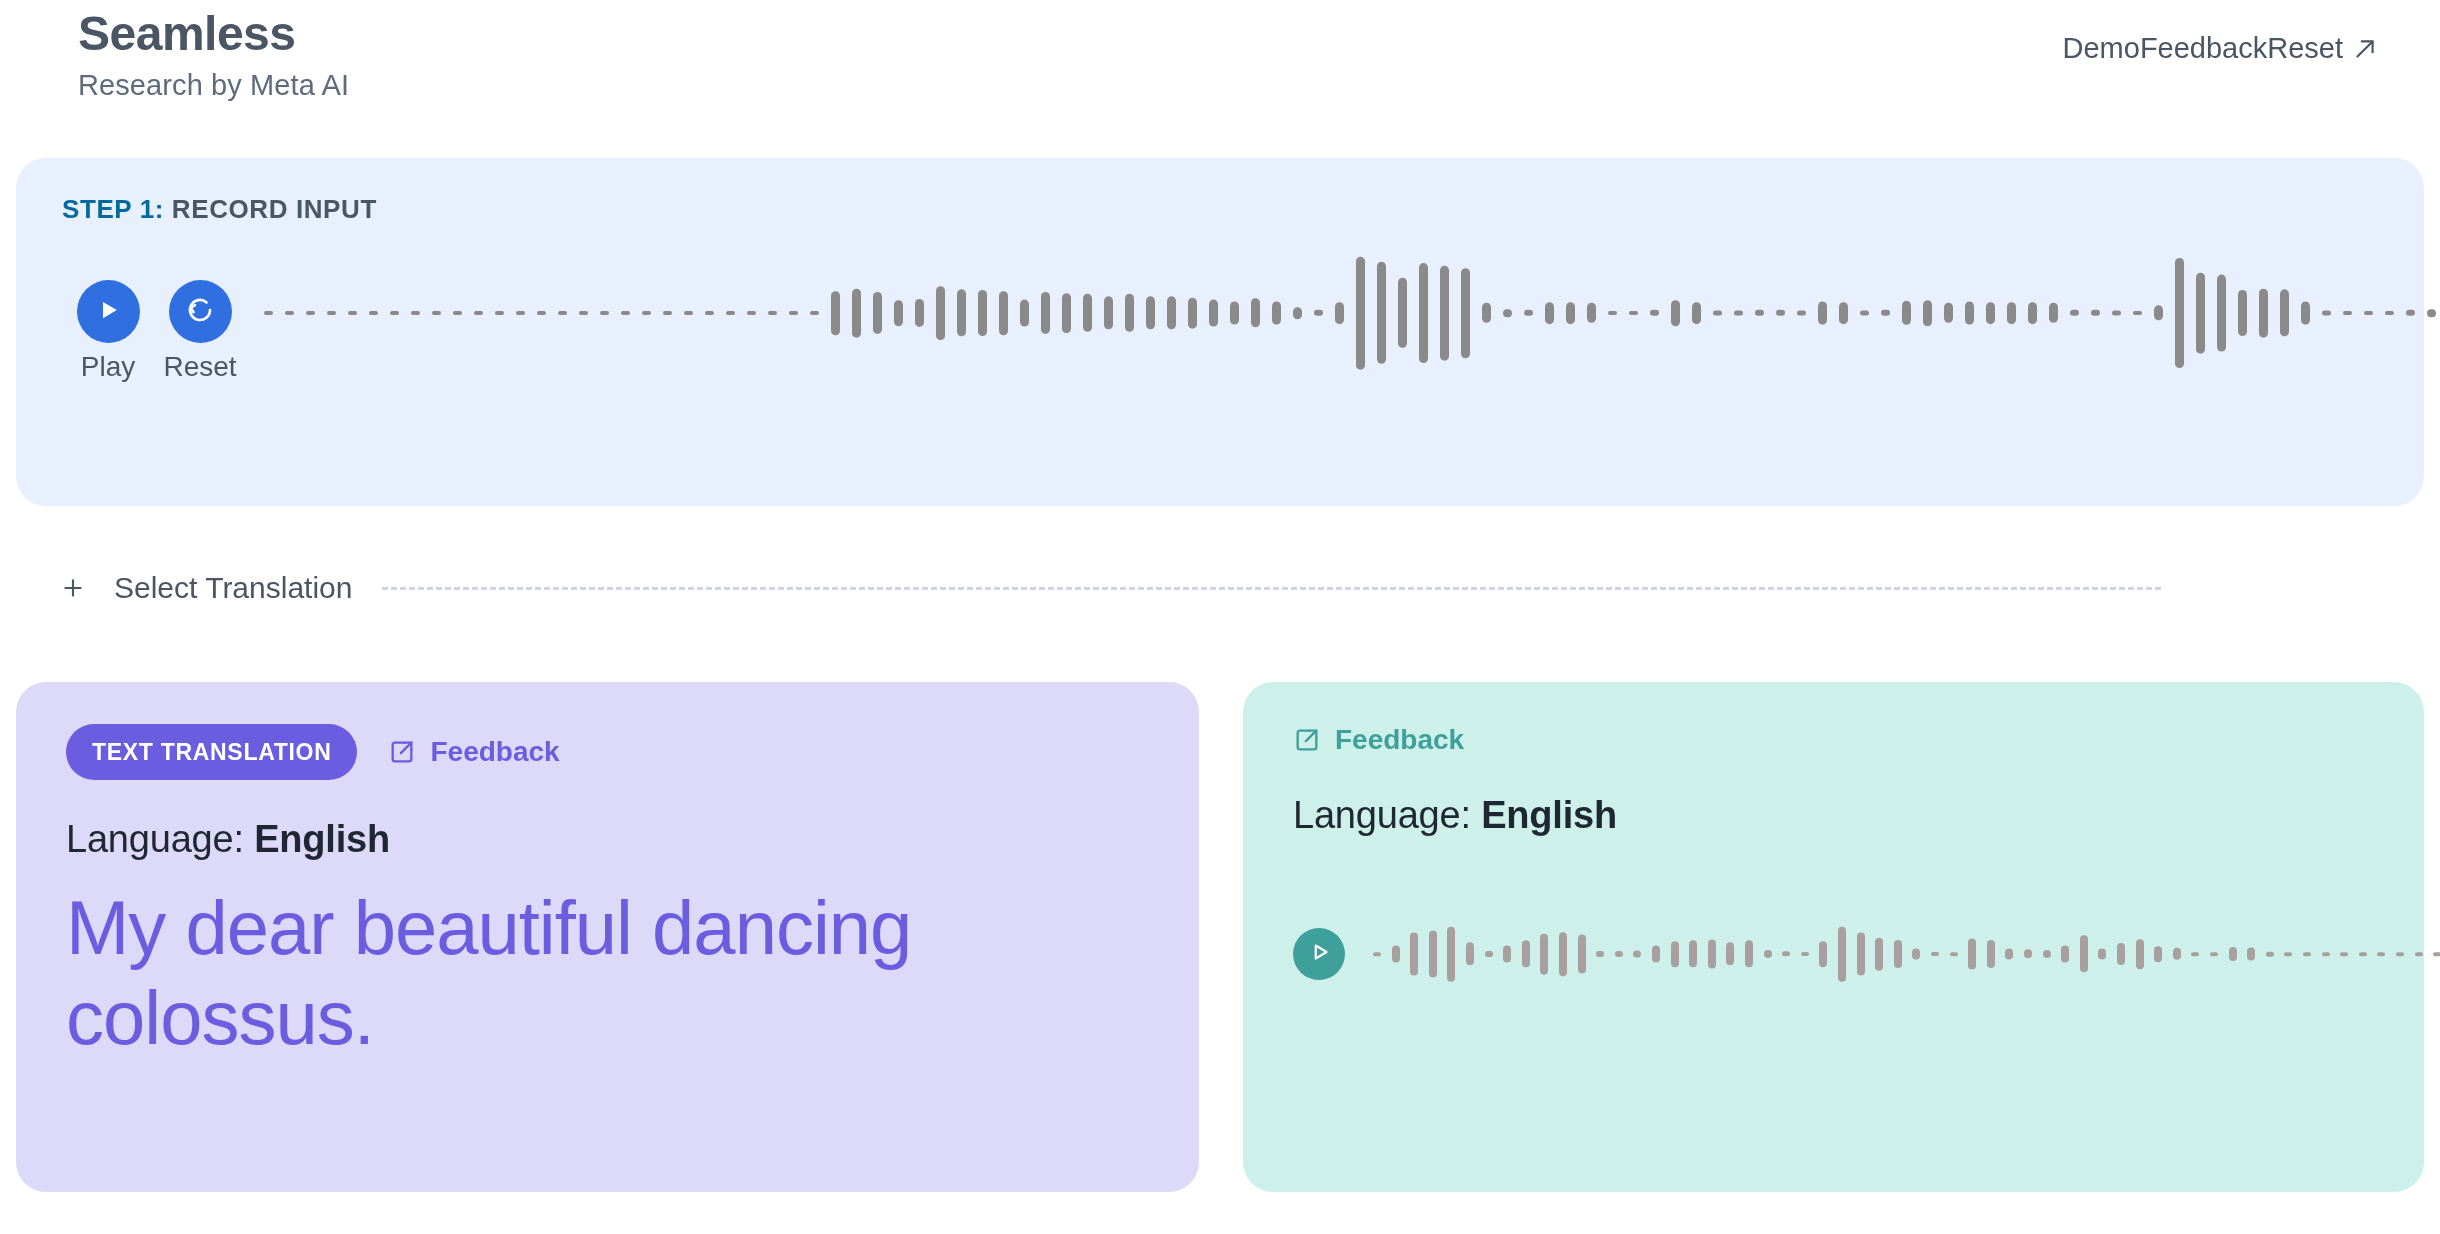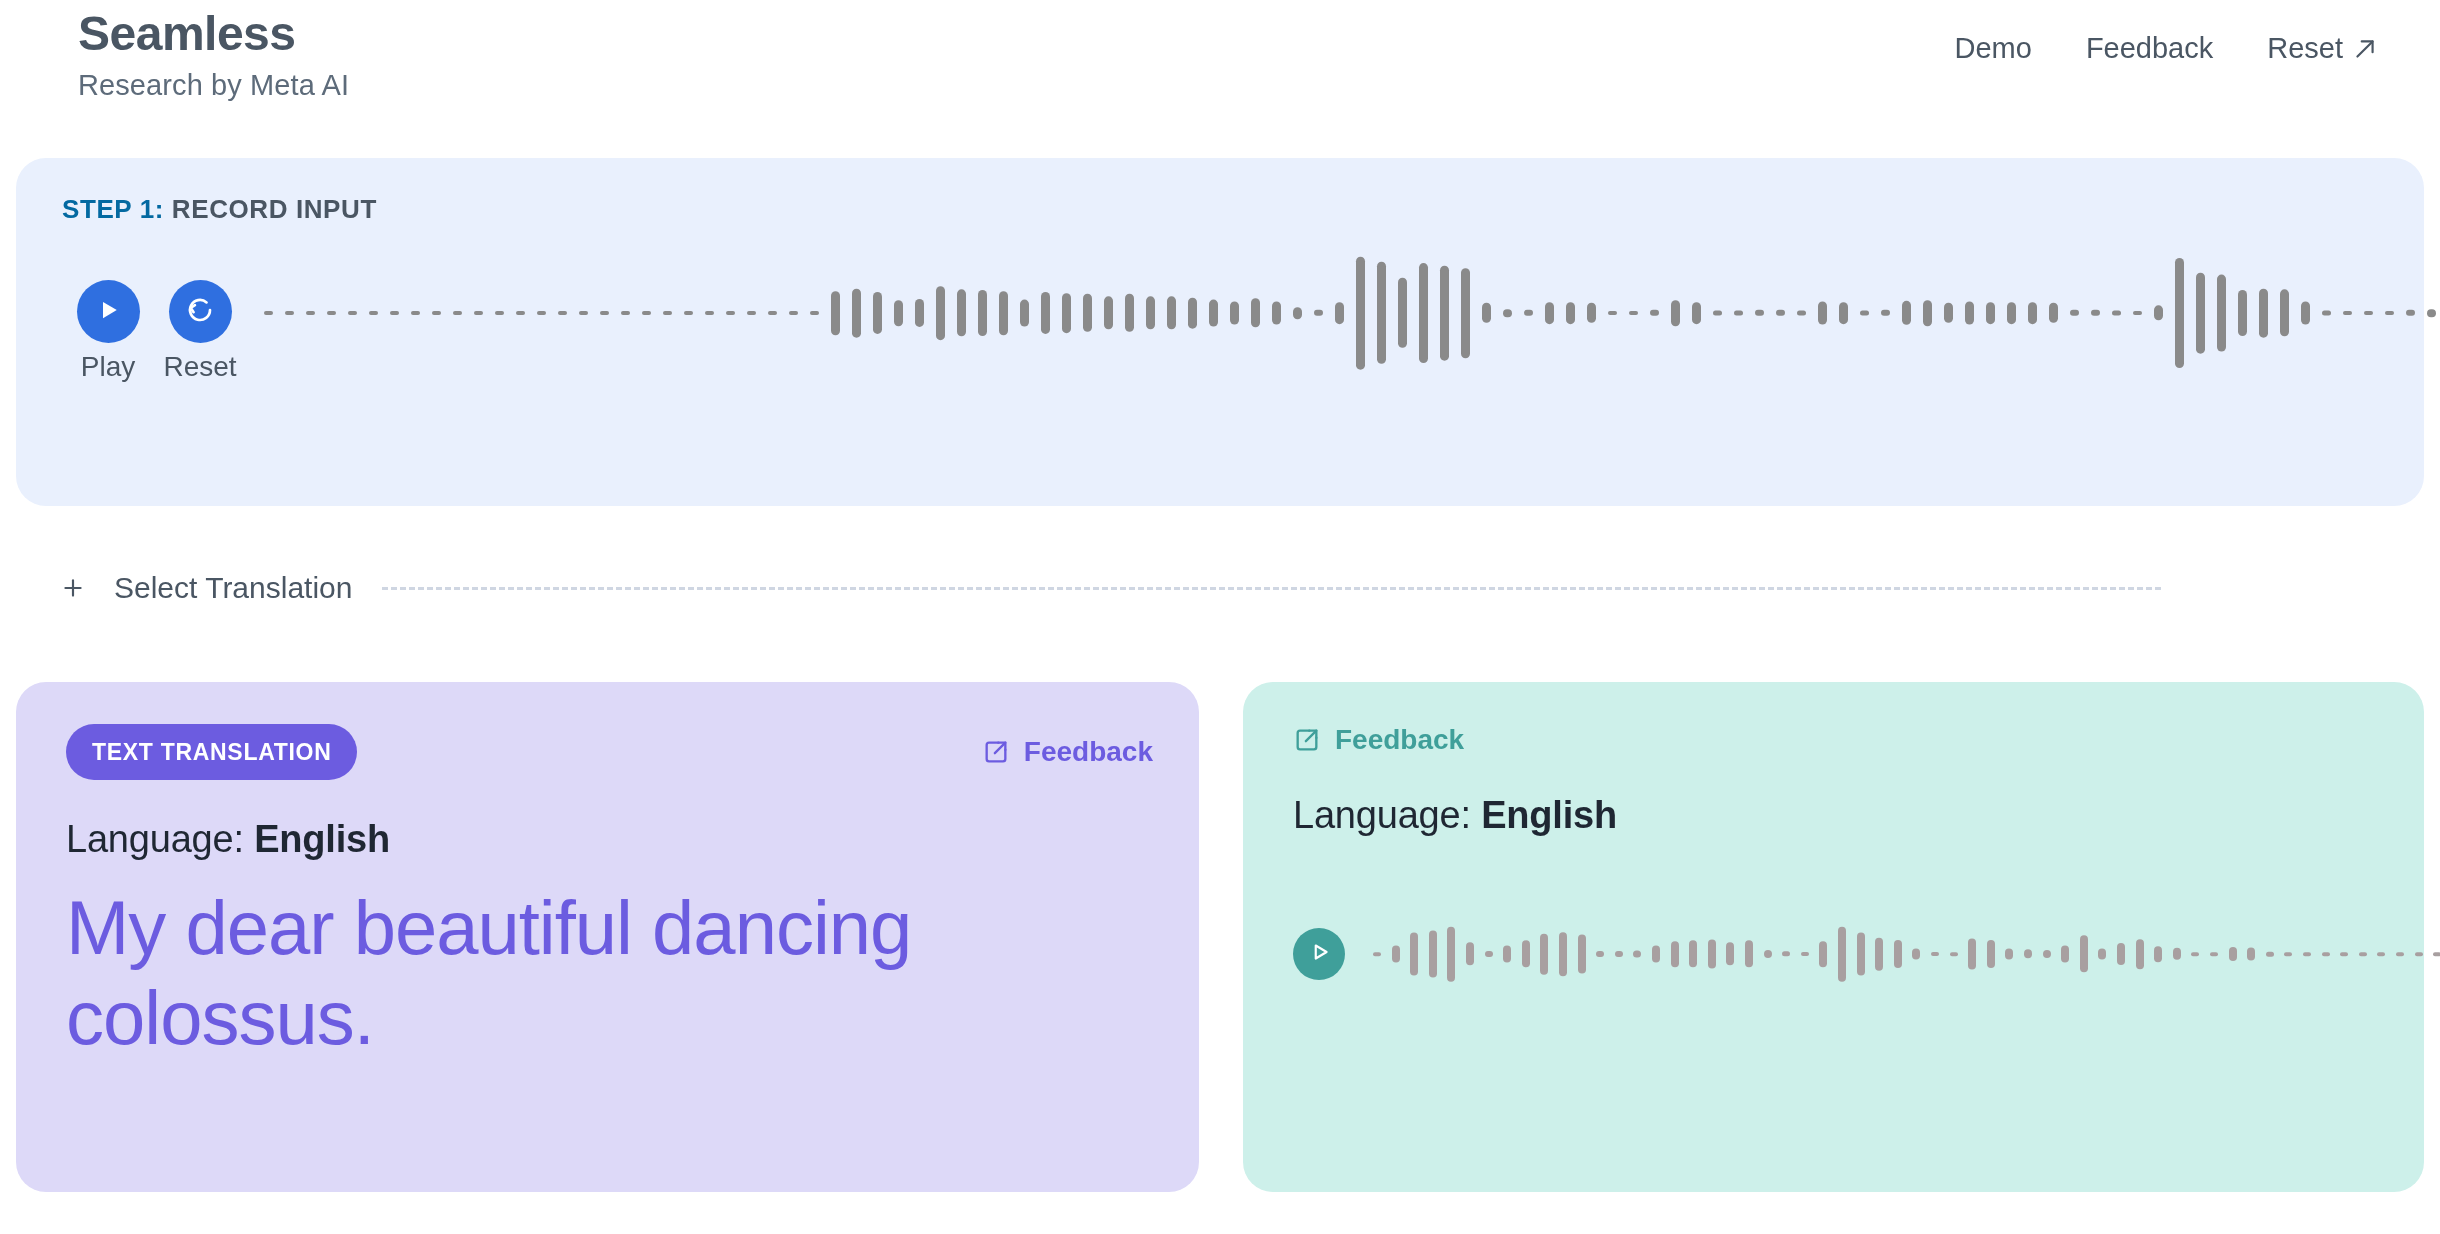--- a/index.html
+++ b/index.html
@@ -50,21 +50,20 @@
   .brand-sub {
     margin-top: 8px;
     font-size: 29px;
     font-weight: 400;
     color: #5d6b7a;
     letter-spacing: 0.1px;
   }
   .nav {
     display: flex;
     align-items: center;
-    gap: 54px;
     padding-top: 32px;
   }
   .nav-link {
     font-size: 29px;
     font-weight: 400;
     color: #4a5663;
     text-decoration: none;
     white-space: nowrap;
     display: inline-flex;
     align-items: center;
@@ -207,21 +206,20 @@
     width: 1183px;
     background: #ddd9f8;
   }
   .card.speech-card {
     flex: 1 1 auto;
     background: #cdf0ea;
   }
   .card-top {
     display: flex;
     align-items: center;
-    justify-content: space-between;
     gap: 31px;
   }
   .badge {
     display: inline-flex;
     align-items: center;
     height: 56px;
     padding: 0 26px;
     border-radius: 28px;
     color: #ffffff;
     font-size: 23px;

